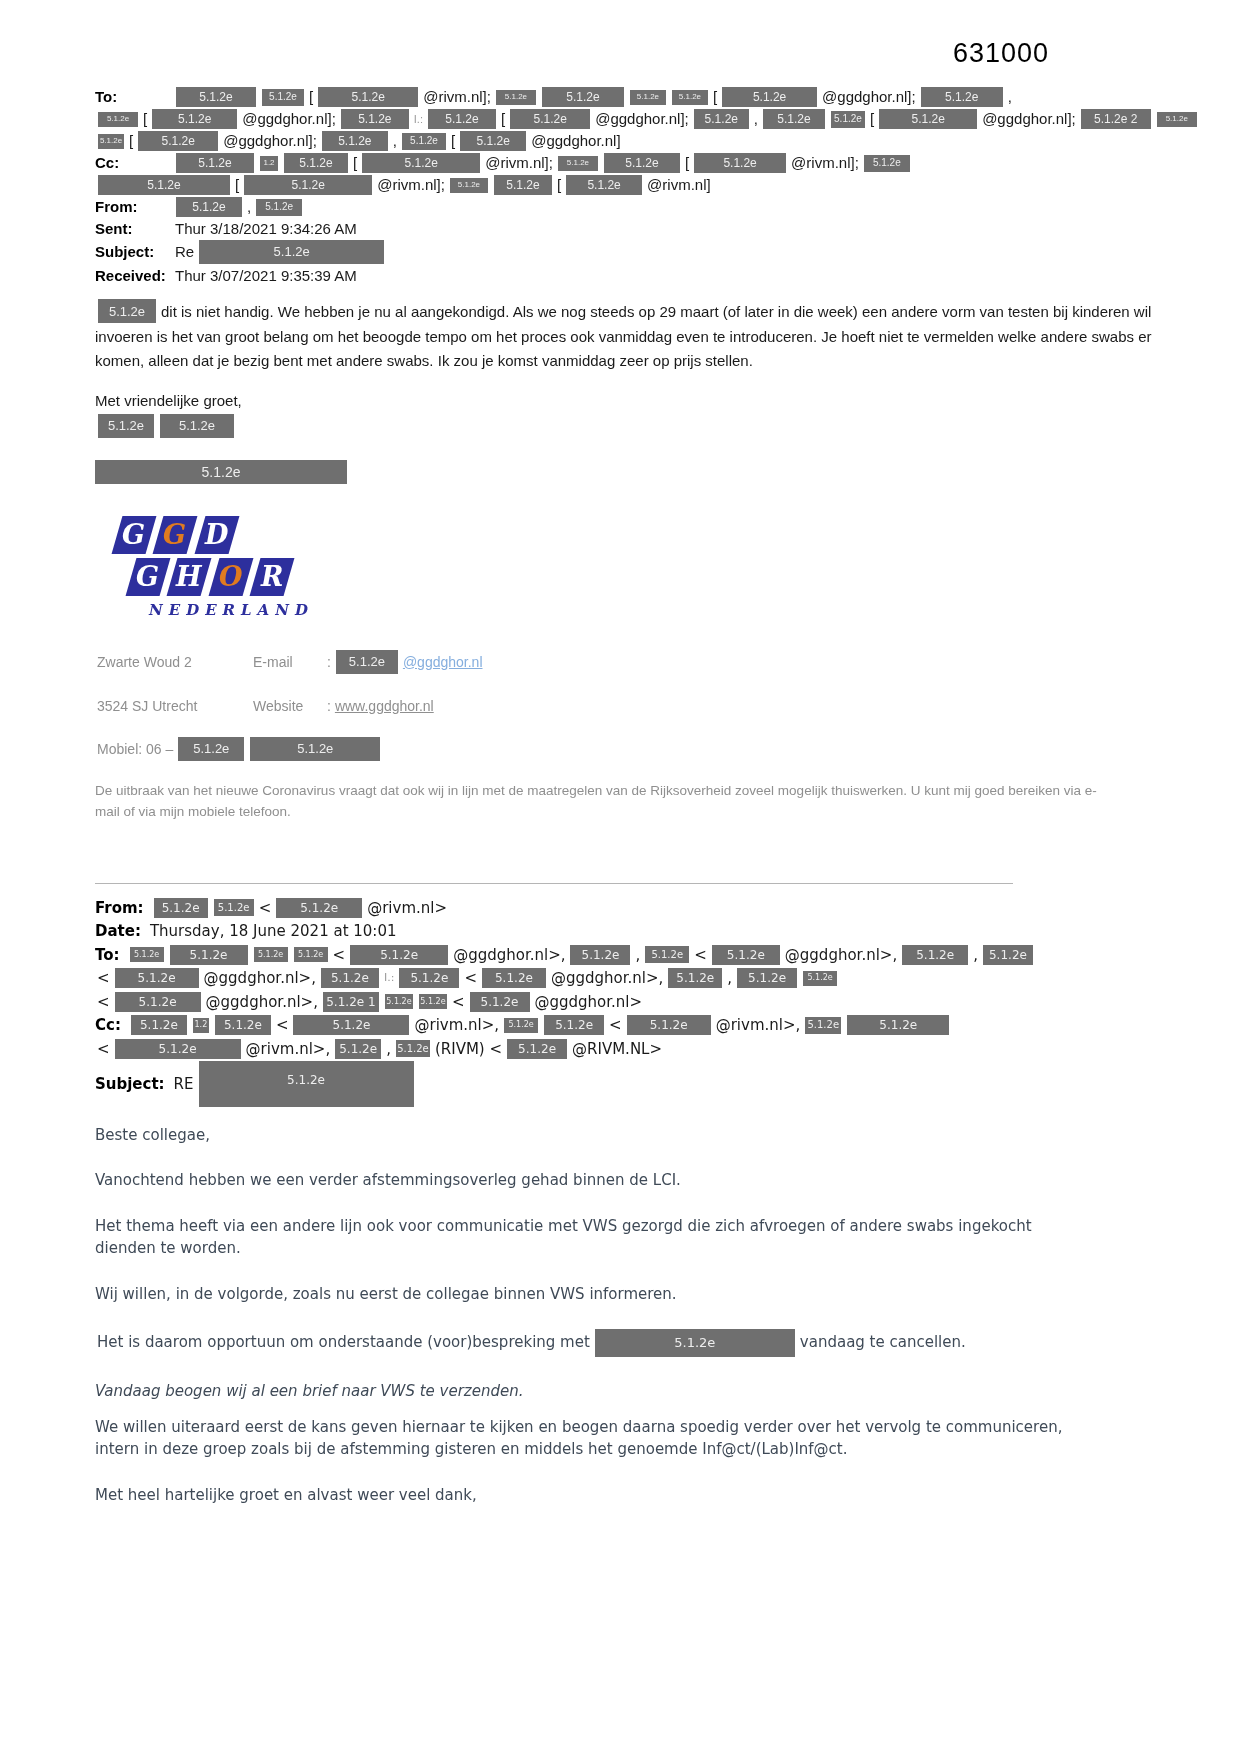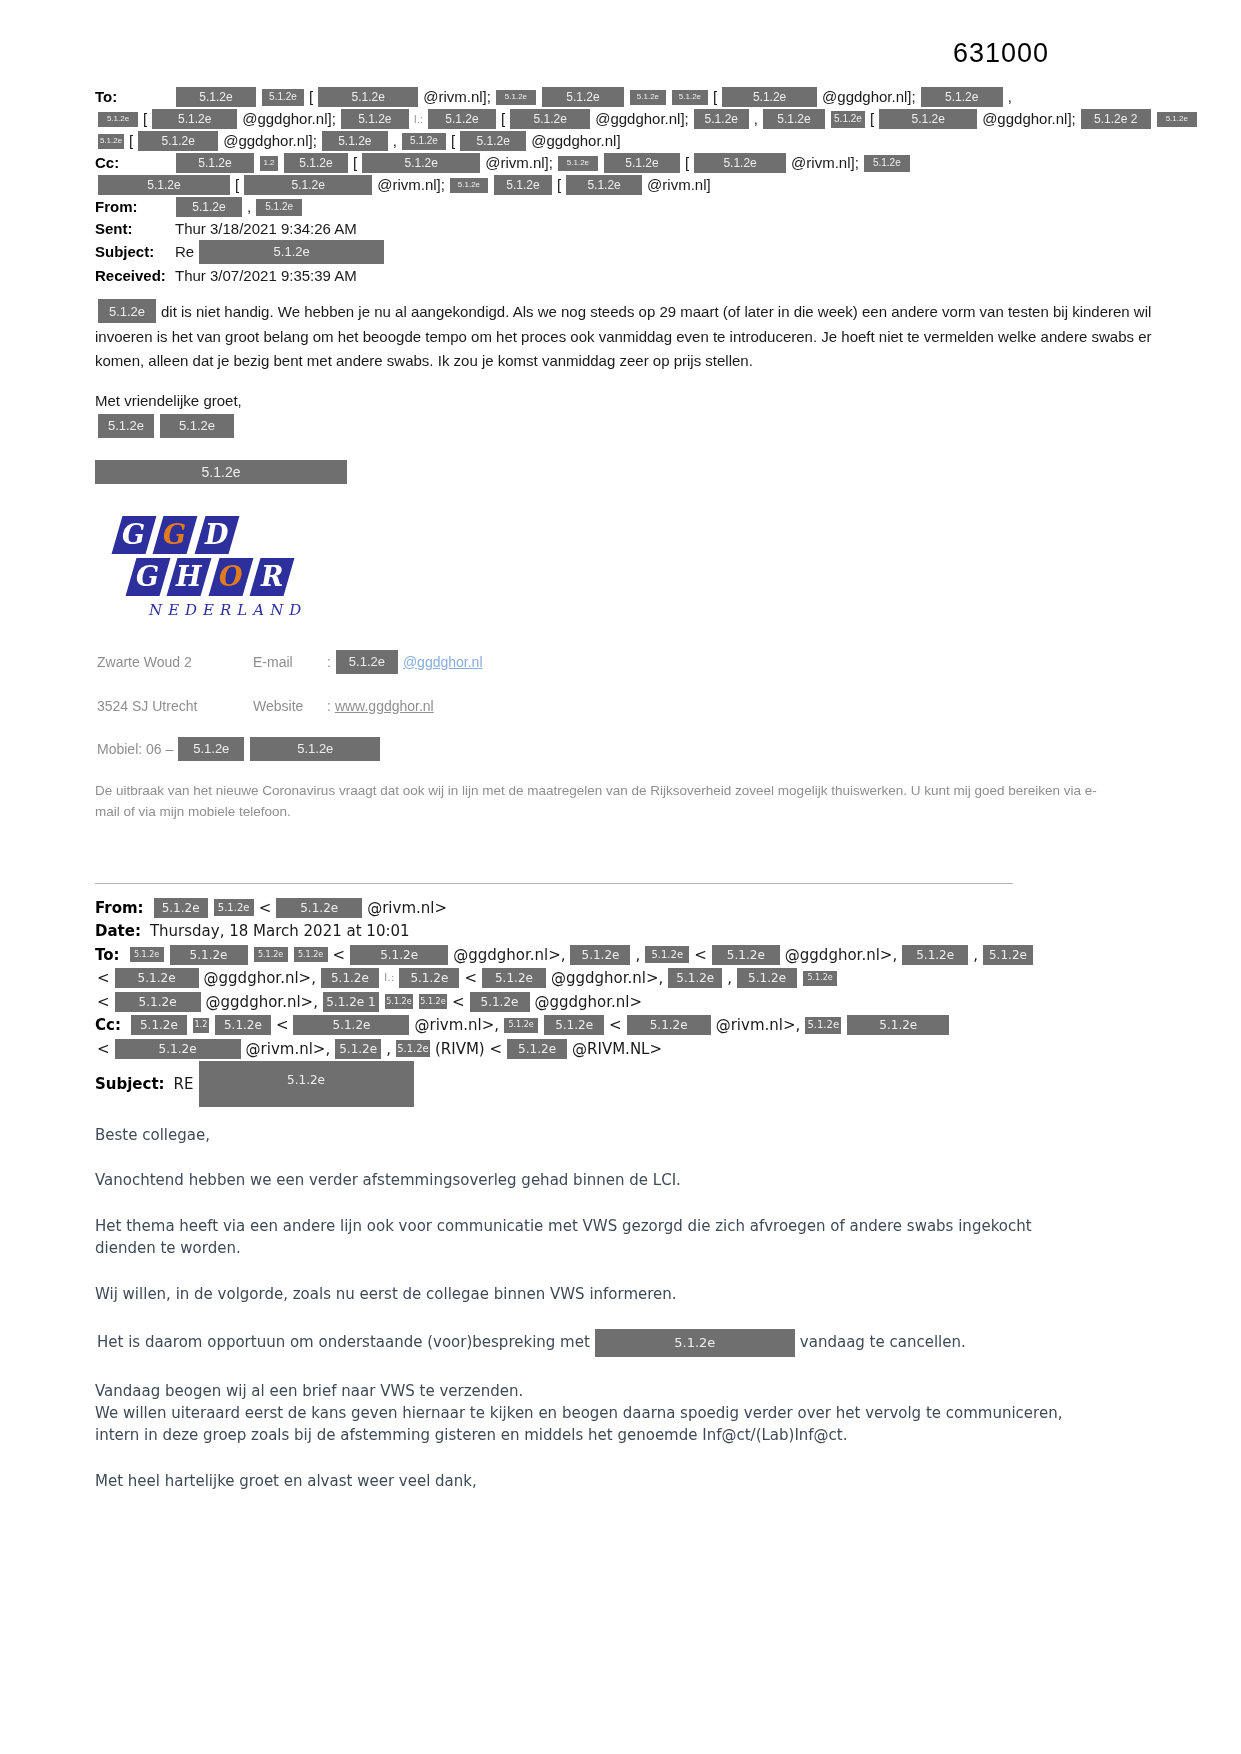--- a/index.html
+++ b/index.html
@@ -41,32 +41,32 @@
   .widebox .rd{margin-left:0;width:252px;}
 
   .logo{margin-top:32px;margin-left:22px;}
   .lrow{height:41px;white-space:nowrap;}
   .lrow2{margin-left:14px;margin-top:1px;}
   .tile{display:inline-block;width:34px;height:38px;background:#2d2f9d;transform:skewX(-16deg);
         margin-right:3px;text-align:center;vertical-align:top;}
   .lt{display:inline-block;transform:skewX(16deg);font-family:"DejaVu Serif",serif;
       font-style:italic;font-weight:bold;font-size:27px;line-height:38px;color:#ffffff;}
   .lt.orange{color:#e07b20;}
-  .lname{margin-left:32px;margin-top:2px;color:#2d2f9d;font-style:italic;font-weight:normal;
+  .lname{margin-left:32px;margin-top:2px;color:#2d2f9d;font-style:italic;font-weight:bold;
          font-size:15px;letter-spacing:6px;font-family:"DejaVu Serif",serif;}
 
   .contact{margin-top:30px;font-size:14px;color:#8f8f8f;}
   .contact .hl{margin-bottom:20px;line-height:22px;}
   .disclaimer{margin-top:16px;font-size:13.5px;color:#8f8f8f;line-height:1.55;max-width:1010px;}
 
   .separator{margin-top:60px;border-top:1px solid #b5b5b5;width:918px;}
 
   .b2{font-family:"DejaVu Sans",sans-serif;font-size:15px;color:#3f4a57;margin-top:18px;line-height:1.45;}
   .b2 p{margin:0 0 24px 0;max-width:1000px;}
-  .b2 p.tight{margin-bottom:0;}
+  .b2 p.tight{margin-bottom:14px;font-style:italic;}
   .b2 .wrap .hl{line-height:1.45;margin-bottom:24px;}
 </style>
 </head>
 <body>
 
 <div class="page">
   <div class="docnum">631000</div>
 
   <div class="content">
 
@@ -114,21 +114,21 @@
         <div class="hl"><span class="tx w1">Zwarte Woud 2</span><span class="tx w2">E-mail</span><span class="tx gray">:</span><span class="rd md" style="width: 62px;">5.1.2e</span><span class="tx glink">@ggdghor.nl</span></div>
         <div class="hl"><span class="tx w1">3524 SJ Utrecht</span><span class="tx w2">Website</span><span class="tx gray">:</span><span class="tx gulink">www.ggdghor.nl</span></div>
         <div class="hl"><span class="tx gray">Mobiel: 06 –</span><span class="rd md" style="width: 66px;">5.1.2e</span><span class="rd md" style="width: 130px;">5.1.2e</span></div>
       </div>
     <div class="disclaimer">De uitbraak van het nieuwe Coronavirus vraagt dat ook wij in lijn met de maatregelen van de Rijksoverheid zoveel mogelijk thuiswerken. U kunt mij goed bereiken via e-mail of via mijn mobiele telefoon.</div>
 
     <div class="separator"></div>
 
     <div class="h2 nowrap">
         <div class="hl"><span class="lb">From:</span><span class="rd" style="width: 54px;">5.1.2e</span><span class="rd sm" style="width: 40px;">5.1.2e</span><span class="tx">&lt;</span><span class="rd" style="width: 86px;">5.1.2e</span><span class="tx">@rivm.nl&gt;</span></div>
-        <div class="hl"><span class="lb">Date:</span><span class="tx">Thursday, 18 March 2021 at 10:01</span></div>
+        <div class="hl"><span class="lb">Date:</span><span class="tx">Thursday, 18 June 2021 at 10:01</span></div>
         <div class="hl"><span class="lb">To:</span><span class="rd xs" style="width: 34px;">5.1.2e</span><span class="rd" style="width: 78px;">5.1.2e</span><span class="rd xs" style="width: 34px;">5.1.2e</span><span class="rd xs" style="width: 34px;">5.1.2e</span><span class="tx">&lt;</span><span class="rd" style="width: 98px;">5.1.2e</span><span class="tx">@ggdghor.nl&gt;,</span><span class="rd" style="width: 60px;">5.1.2e</span><span class="tx">,</span><span class="rd sm" style="width: 44px;">5.1.2e</span><span class="tx">&lt;</span><span class="rd" style="width: 68px;">5.1.2e</span><span class="tx">@ggdghor.nl&gt;,</span><span class="rd" style="width: 66px;">5.1.2e</span><span class="tx">,</span><span class="rd" style="width: 50px;">5.1.2e</span></div>
         <div class="hl"><span class="tx">&lt;</span><span class="rd" style="width: 84px;">5.1.2e</span><span class="tx">@ggdghor.nl&gt;,</span><span class="rd" style="width: 58px;">5.1.2e</span><span class="tx dim">I.:</span><span class="rd" style="width: 60px;">5.1.2e</span><span class="tx">&lt;</span><span class="rd" style="width: 64px;">5.1.2e</span><span class="tx">@ggdghor.nl&gt;,</span><span class="rd" style="width: 54px;">5.1.2e</span><span class="tx">,</span><span class="rd" style="width: 60px;">5.1.2e</span><span class="rd xs" style="width: 34px;">5.1.2e</span></div>
         <div class="hl"><span class="tx">&lt;</span><span class="rd" style="width: 86px;">5.1.2e</span><span class="tx">@ggdghor.nl&gt;,</span><span class="rd" style="width: 56px;">5.1.2e 1</span><span class="rd xs" style="width: 28px;">5.1.2e</span><span class="rd xs" style="width: 28px;">5.1.2e</span><span class="tx">&lt;</span><span class="rd" style="width: 60px;">5.1.2e</span><span class="tx">@ggdghor.nl&gt;</span></div>
         <div class="hl"><span class="lb">Cc:</span><span class="rd" style="width: 56px;">5.1.2e</span><span class="rd xs" style="width: 16px;">1.2</span><span class="rd" style="width: 56px;">5.1.2e</span><span class="tx">&lt;</span><span class="rd" style="width: 116px;">5.1.2e</span><span class="tx">@rivm.nl&gt;,</span><span class="rd xs" style="width: 34px;">5.1.2e</span><span class="rd" style="width: 60px;">5.1.2e</span><span class="tx">&lt;</span><span class="rd" style="width: 84px;">5.1.2e</span><span class="tx">@rivm.nl&gt;,</span><span class="rd sm" style="width: 36px;">5.1.2e</span><span class="rd" style="width: 102px;">5.1.2e</span></div>
         <div class="hl"><span class="tx">&lt;</span><span class="rd" style="width: 126px;">5.1.2e</span><span class="tx">@rivm.nl&gt;,</span><span class="rd" style="width: 46px;">5.1.2e</span><span class="tx">,</span><span class="rd sm" style="width: 34px;">5.1.2e</span><span class="tx">(RIVM) &lt;</span><span class="rd" style="width: 60px;">5.1.2e</span><span class="tx">@RIVM.NL&gt;</span></div>
         <div class="hl"><span class="lb">Subject:</span><span class="tx">RE</span><span class="rd tall" style="width: 215px;">5.1.2e</span></div>
       </div>
 
     <div class="b2">
       <p>Beste collegae,</p>

